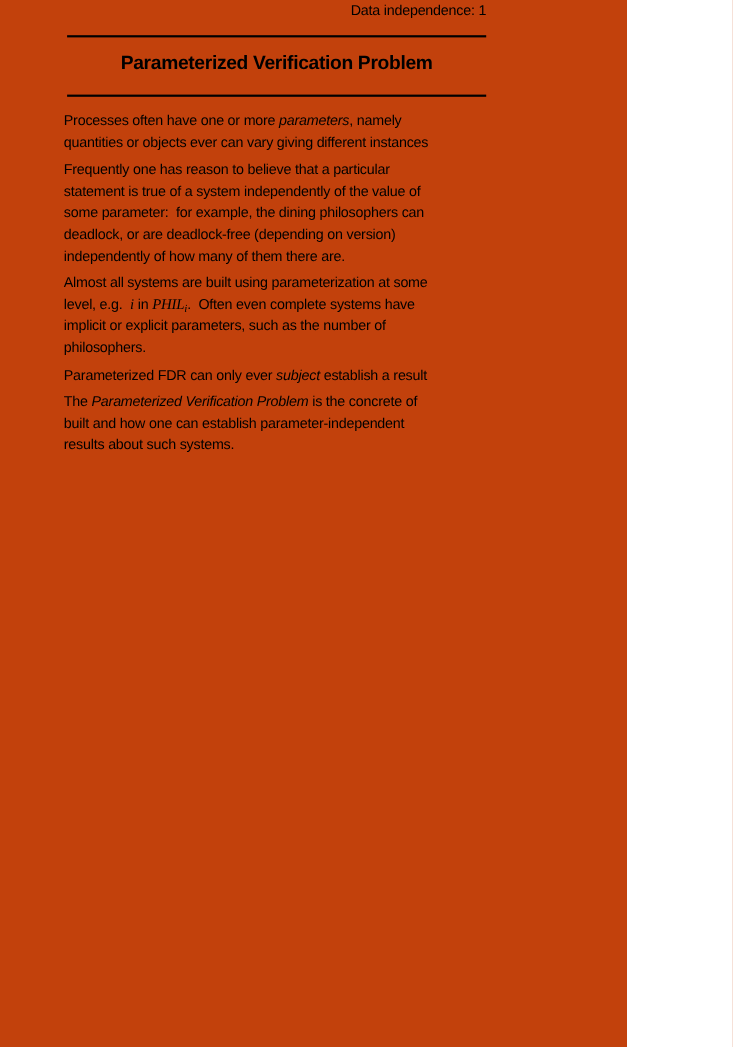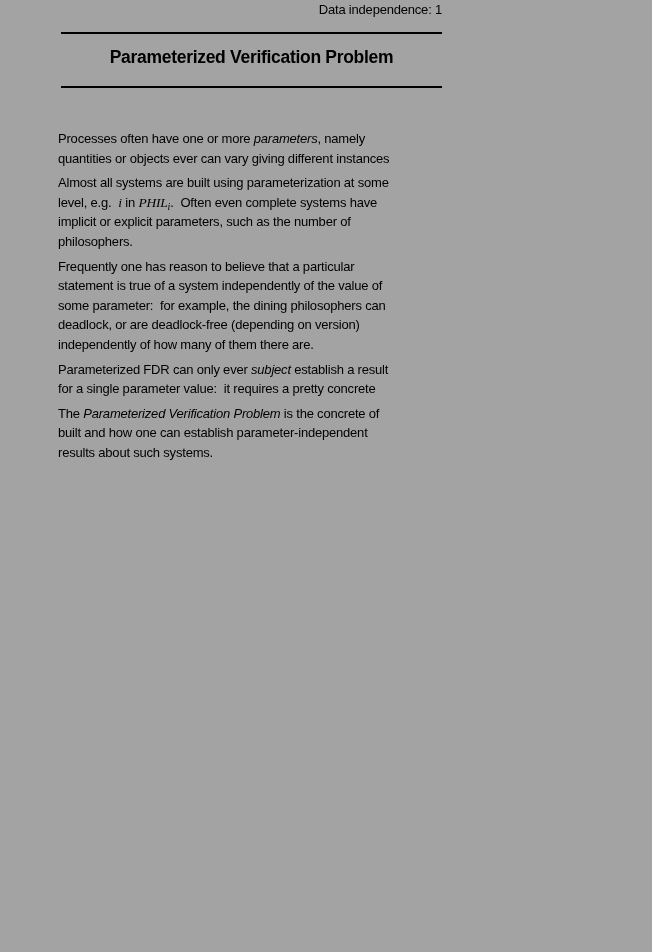--- a/index.html
+++ b/index.html
@@ -2,23 +2,23 @@
 <html><head>
 <meta charset="utf-8">
 <style>
   html, body {
     margin: 0;
     padding: 0;
     background: #ffffff;
   }
   .page {
     position: relative;
-    width: 652px;
+    width: 570px;
     height: 952px;
-    background: #a3a3a3;
+    background: #c2410c;
     color: #000000;
     font-family: "Liberation Sans", sans-serif;
     overflow: hidden;
   }
   .header {
     position: absolute;
     top: 2px;
     left: 60px;
     width: 382px;
     text-align: right;
@@ -46,21 +46,20 @@
     font-weight: bold;
     line-height: 22px;
     letter-spacing: -0.3px;
     white-space: pre;
   }
   .body {
     position: absolute;
     top: 100px;
     left: 58px;
     width: 396px;
-    margin-top: 29px;
   }
   .para {
     margin: 0 0 5px 0;
   }
   .line {
     height: 19.6px;
     line-height: 19.6px;
     font-size: 13px;
     letter-spacing: -0.2px;
     white-space: pre;
@@ -89,35 +88,34 @@
   <div class="header">Data independence: 1</div>
   <div class="rule rule-top"></div>
   <div class="title">Parameterized Verification Problem</div>
   <div class="rule rule-bottom"></div>
   <div class="body" id="paragraphs">
       <div class="para">
         <div class="line"><span class="run-plain">Processes often have one or more </span><span class="run-italic">parameters</span><span class="run-plain">, namely</span></div>
         <div class="line"><span class="run-plain">quantities or objects ever can vary giving different instances</span></div>
       </div>
       <div class="para">
-        <div class="line"><span class="run-plain">Almost all systems are built using parameterization at some</span></div>
-        <div class="line"><span class="run-plain">level, e.g.  </span><span class="run-math">i</span><span class="run-plain"> in </span><span class="run-math">PHIL</span><span class="run-mathsub">i</span><span class="run-plain">.  Often even complete systems have</span></div>
-        <div class="line"><span class="run-plain">implicit or explicit parameters, such as the number of</span></div>
-        <div class="line"><span class="run-plain">philosophers.</span></div>
-      </div>
-      <div class="para">
         <div class="line"><span class="run-plain">Frequently one has reason to believe that a particular</span></div>
         <div class="line"><span class="run-plain">statement is true of a system independently of the value of</span></div>
         <div class="line"><span class="run-plain">some parameter:  for example, the dining philosophers can</span></div>
         <div class="line"><span class="run-plain">deadlock, or are deadlock-free (depending on version)</span></div>
         <div class="line"><span class="run-plain">independently of how many of them there are.</span></div>
       </div>
       <div class="para">
+        <div class="line"><span class="run-plain">Almost all systems are built using parameterization at some</span></div>
+        <div class="line"><span class="run-plain">level, e.g.  </span><span class="run-math">i</span><span class="run-plain"> in </span><span class="run-math">PHIL</span><span class="run-mathsub">i</span><span class="run-plain">.  Often even complete systems have</span></div>
+        <div class="line"><span class="run-plain">implicit or explicit parameters, such as the number of</span></div>
+        <div class="line"><span class="run-plain">philosophers.</span></div>
+      </div>
+      <div class="para">
         <div class="line"><span class="run-plain">Parameterized FDR can only ever </span><span class="run-italic">subject</span><span class="run-plain"> establish a result</span></div>
-        <div class="line"><span class="run-plain">for a single parameter value:  it requires a pretty concrete</span></div>
       </div>
       <div class="para">
         <div class="line"><span class="run-plain">The </span><span class="run-italic">Parameterized Verification Problem</span><span class="run-plain"> is the concrete of</span></div>
         <div class="line"><span class="run-plain">built and how one can establish parameter-independent</span></div>
         <div class="line"><span class="run-plain">results about such systems.</span></div>
       </div>
     </div>
 </div>
 
 </body></html>

